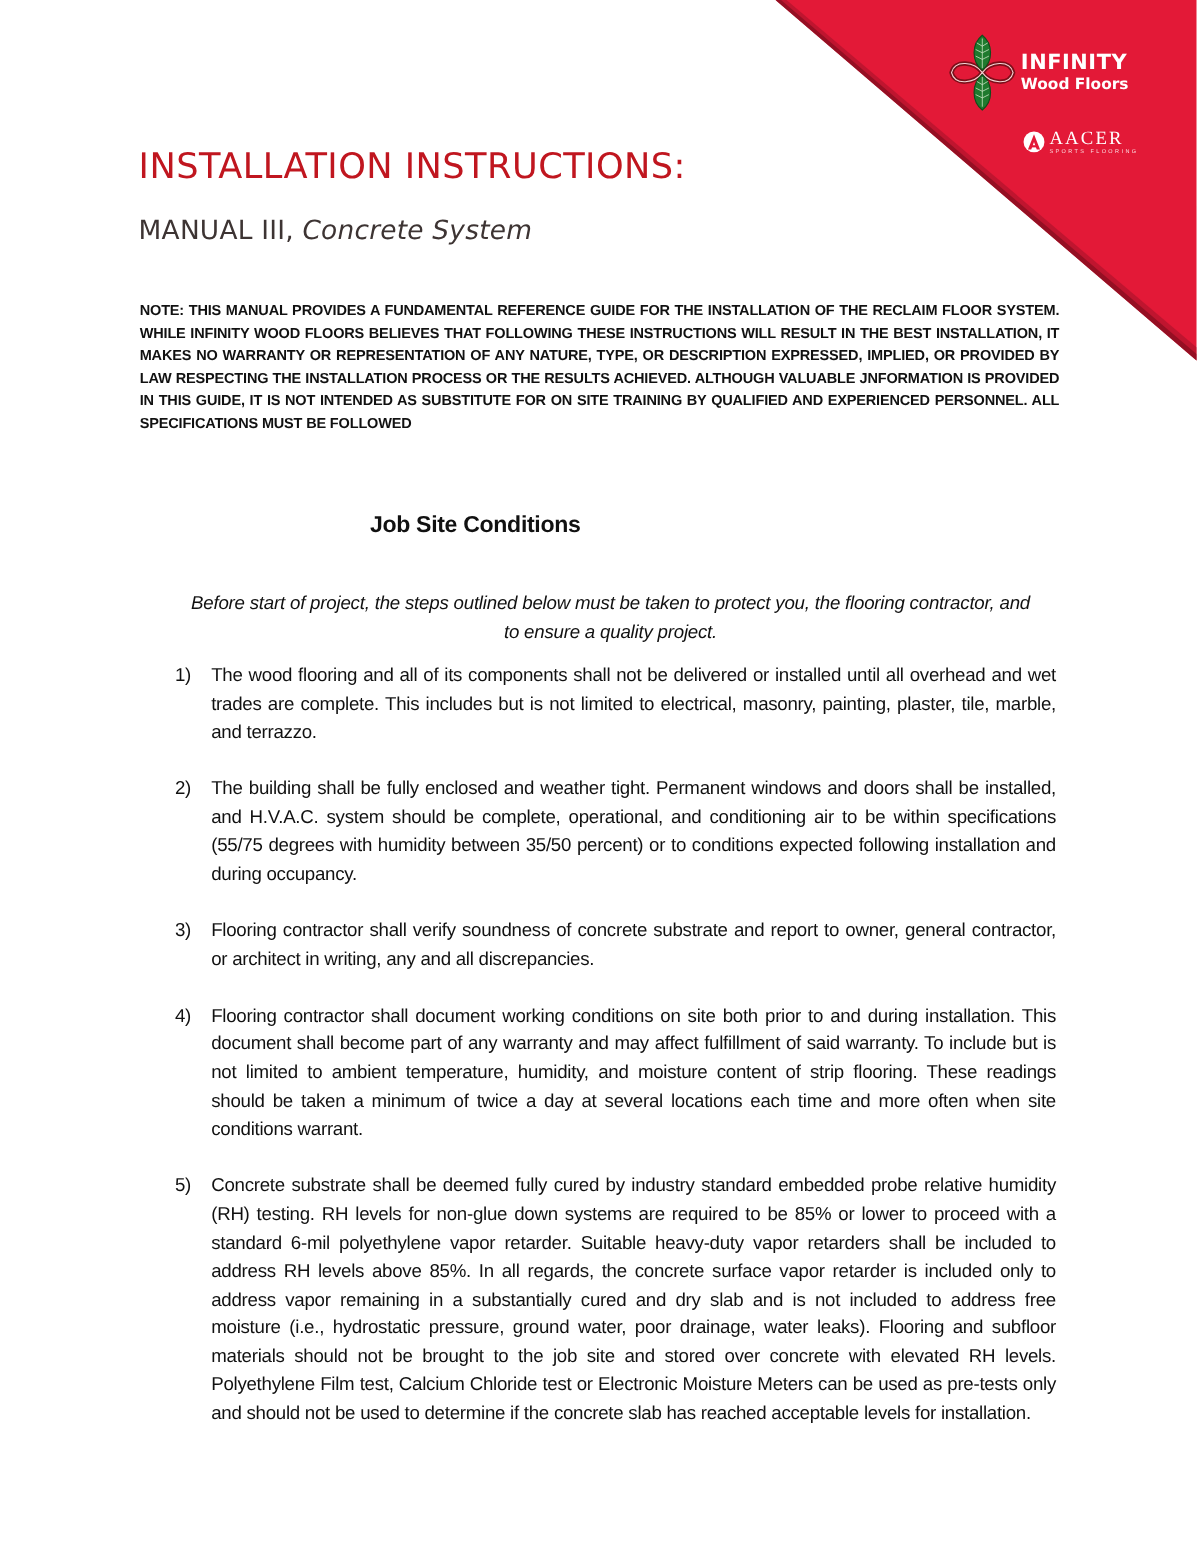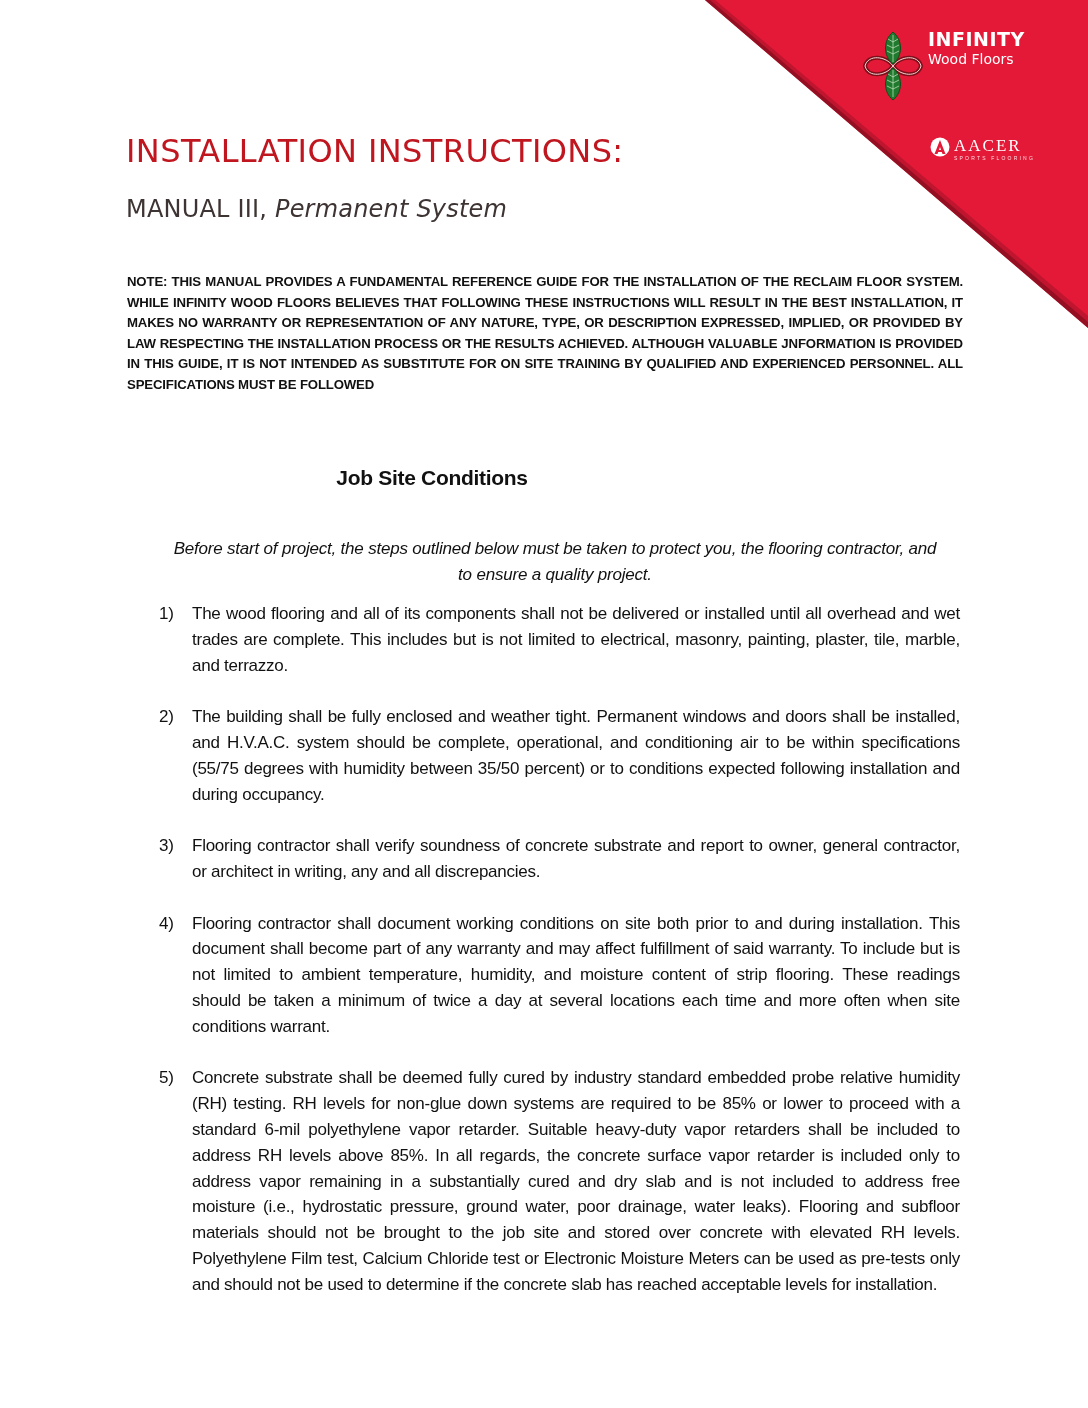--- a/index.html
+++ b/index.html
@@ -1,27 +1,27 @@
 <!DOCTYPE html>
 <html><head>
 <meta charset="utf-8">
 <style>
   html, body { margin: 0; padding: 0; background: #ffffff; }
   body { width: 1088px; height: 1408px; position: relative; overflow: hidden; font-family: "Liberation Sans", sans-serif; color: #111; }
 
   .corner { position: absolute; right: 0; top: 0; width: 383px; height: 328px; }
   .corner svg { display: block; width: 383px; height: 328px; }
 
-  .logo-infinity { position: absolute; left: 862px; top: 30px; display: flex; }
+  .logo-infinity { position: absolute; left: 862px; top: 30px; display: flex; align-items: center; }
   .logo-mark { width: 62px; height: 72px; }
   .logo-words { margin-left: 4px; color: #fff; line-height: 1; }
   .logo-word-1 { font-family: "DejaVu Sans", sans-serif; font-size: 19px; font-weight: bold; letter-spacing: 0.5px; display: block; }
-  .logo-word-2 { font-family: "DejaVu Sans", sans-serif; font-size: 14px; font-weight: normal; display: block; margin-top: 3px; }
+  .logo-word-2 { font-family: "DejaVu Sans", sans-serif; font-size: 14px; font-weight: bold; display: block; margin-top: 3px; }
 
-  .logo-aacer { position: absolute; left: 930px; top: 117px; display: flex; align-items: flex-start; color: #fff; margin-top: 20px; }
+  .logo-aacer { position: absolute; left: 930px; top: 117px; display: flex; align-items: center; color: #fff; }
   .aacer-mark { width: 20px; height: 20px; }
   .aacer-text { margin-left: 4px; line-height: 1; }
   .aacer-name { font-family: "Liberation Serif", serif; font-size: 17px; letter-spacing: 2px; display: block; }
   .aacer-tag { font-family: "Liberation Sans", sans-serif; font-size: 5px; letter-spacing: 2.2px; display: block; margin-top: 2px; opacity: 0.85; }
 
   .title { position: absolute; left: 126px; top: 134px; margin: 0; font-family: "DejaVu Sans", sans-serif; font-weight: normal; font-size: 32px; color: #c0161f; letter-spacing: 0.4px; line-height: 1.1; }
   .subtitle { position: absolute; left: 126px; top: 196px; margin: 0; font-family: "DejaVu Sans", sans-serif; font-weight: normal; font-size: 24px; color: #3d3433; letter-spacing: 0.2px; line-height: 1.1; }
   .subtitle em { font-style: italic; }
 
   .note { position: absolute; left: 127px; top: 272px; width: 836px; margin: 0; font-size: 13.2px; line-height: 20.5px; font-weight: bold; color: #111; text-align: justify; text-align-last: left; letter-spacing: -0.15px; }
@@ -78,21 +78,21 @@
     <path d="M10,3 L4.5,17 L7.5,17 L10,10 L12.5,17 L15.5,17 Z" fill="#E31937"></path>
     <rect x="7.5" y="13" width="5" height="2" fill="#E31937"></rect>
   </svg>
   <div class="aacer-text">
     <span class="aacer-name">AACER</span>
     <span class="aacer-tag">SPORTS FLOORING</span>
   </div>
 </div>
 
 <h1 class="title">INSTALLATION INSTRUCTIONS:</h1>
-<h2 class="subtitle"><span>MANUAL III, </span><em>Permanent System</em></h2>
+<h2 class="subtitle"><span>MANUAL III, </span><em>Concrete System</em></h2>
 
 <p class="note"><span class="note-label">NOTE:</span><span> THIS MANUAL PROVIDES A FUNDAMENTAL REFERENCE GUIDE FOR THE INSTALLATION OF THE RECLAIM FLOOR SYSTEM. WHILE INFINITY WOOD FLOORS BELIEVES THAT FOLLOWING THESE INSTRUCTIONS WILL RESULT IN THE BEST INSTALLATION, IT MAKES NO WARRANTY OR REPRESENTATION OF ANY NATURE, TYPE, OR DESCRIPTION EXPRESSED, IMPLIED, OR PROVIDED BY LAW RESPECTING THE INSTALLATION PROCESS OR THE RESULTS ACHIEVED. ALTHOUGH VALUABLE JNFORMATION IS PROVIDED IN THIS GUIDE, IT IS NOT INTENDED AS SUBSTITUTE FOR ON SITE TRAINING BY QUALIFIED AND EXPERIENCED PERSONNEL. ALL SPECIFICATIONS MUST BE FOLLOWED</span></p>
 
 <h3 class="section-heading">Job Site Conditions</h3>
 <p class="intro">Before start of project, the steps outlined below must be taken to protect you, the flooring contractor, and to ensure a quality project.</p>
 
 <ol class="steps">
   <li class="step">
     <span class="step-num">1)</span>
     <span class="step-text">The wood flooring and all of its components shall not be delivered or installed until all overhead and wet trades are complete. This includes but is not limited to electrical, masonry, painting, plaster, tile, marble, and terrazzo.</span>

